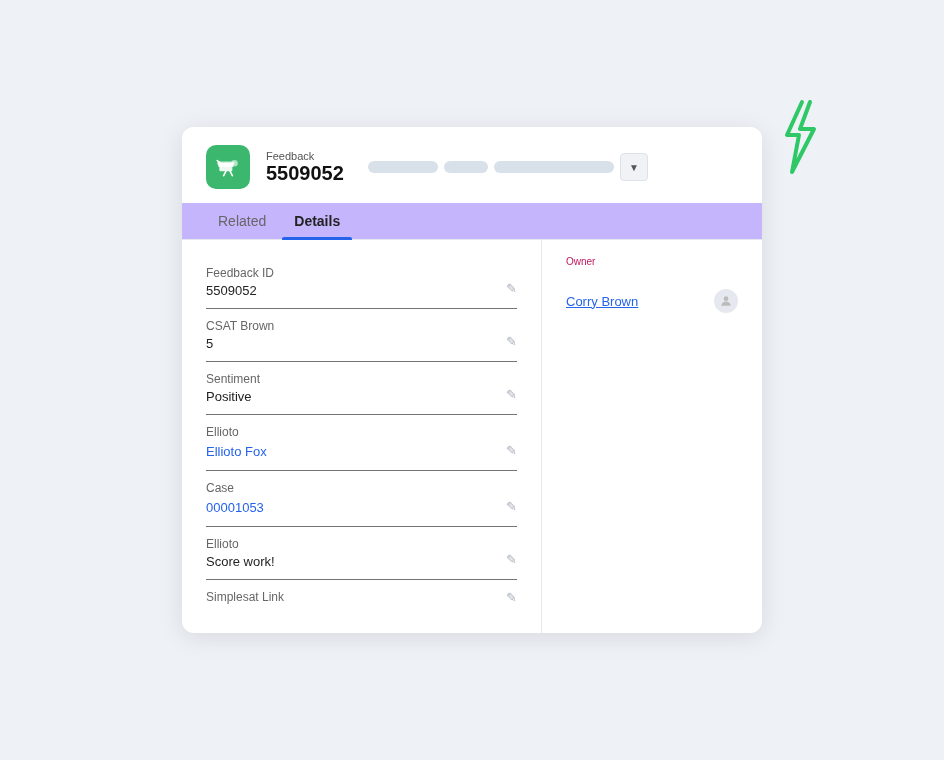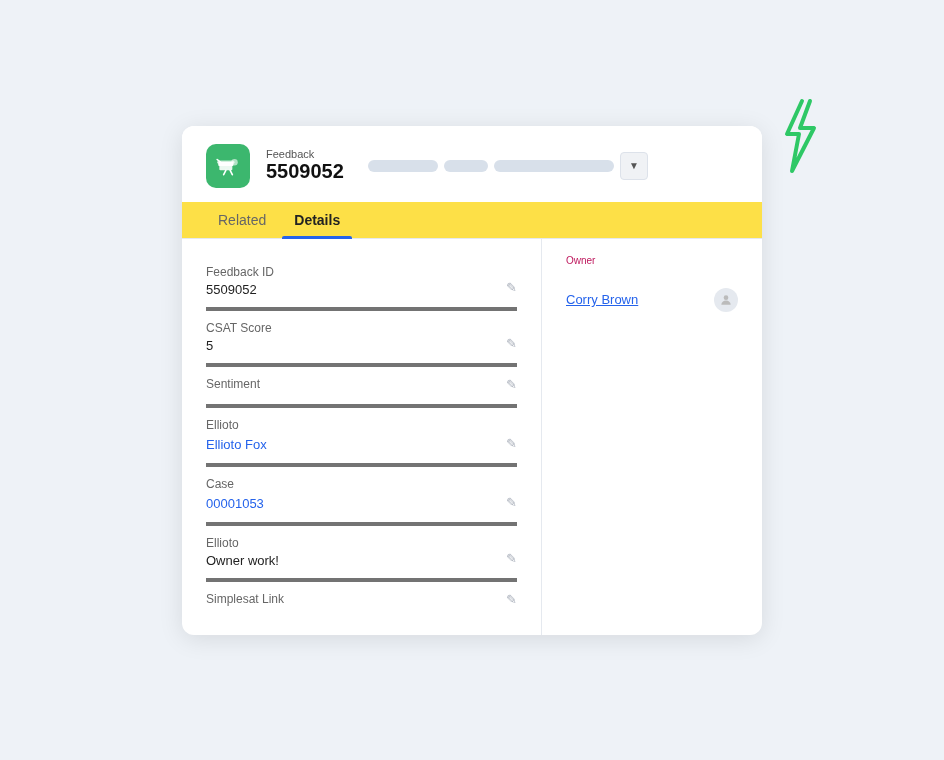--- a/index.html
+++ b/index.html
@@ -104,21 +104,21 @@
       justify-content: center;
       cursor: pointer;
       border: 1px solid #dde2ea;
     }
 
     
     .tabs {
       display: flex;
       border-bottom: 1px solid #e5e9ef;
       padding: 0 24px;
-      background: #fde047;
+      background: #c4b5fd;
     }
 
     .tab {
       padding: 10px 12px;
       font-size: 14px;
       cursor: pointer;
       color: #666;
       position: relative;
       margin-right: 4px;
     }
@@ -152,21 +152,21 @@
     }
 
     .right-col {
       width: 220px;
       padding: 16px 24px;
     }
 
     
     .field-row {
       padding: 10px 0;
-      border-bottom: 4px solid #737373;
+      border-bottom: 1px solid #737373;
       position: relative;
     }
 
     .field-row:last-child {
       border-bottom: none;
     }
 
     .field-label {
       font-size: 12px;
       color: #666;
@@ -276,45 +276,46 @@
 
       <div class="left-col">
 
         <div class="field-row">
           <div class="field-label">Feedback ID</div>
           <div class="field-value">5509052</div>
           <span class="edit-icon">✎</span>
         </div>
 
         <div class="field-row">
-          <div class="field-label">CSAT Score</div>
+          <div class="field-label">CSAT Brown</div>
           <div class="field-value">5</div>
           <span class="edit-icon">✎</span>
         </div>
 
         <div class="field-row">
           <div class="field-label">Sentiment</div>
+          <div class="field-value">Positive</div>
           <span class="edit-icon">✎</span>
         </div>
 
         <div class="field-row">
           <div class="field-label">Ellioto</div>
           <a class="field-value link" href="#">Ellioto Fox</a>
           <span class="edit-icon">✎</span>
         </div>
 
         <div class="field-row">
           <div class="field-label">Case</div>
           <a class="field-value link" href="#">00001053</a>
           <span class="edit-icon">✎</span>
         </div>
 
         <div class="field-row">
           <div class="field-label">Ellioto</div>
-          <div class="field-value">Owner work!</div>
+          <div class="field-value">Score work!</div>
           <span class="edit-icon">✎</span>
         </div>
 
         <div class="field-row">
           <div class="field-label">Simplesat Link</div>
           <span class="edit-icon">✎</span>
         </div>
 
       </div>
 

